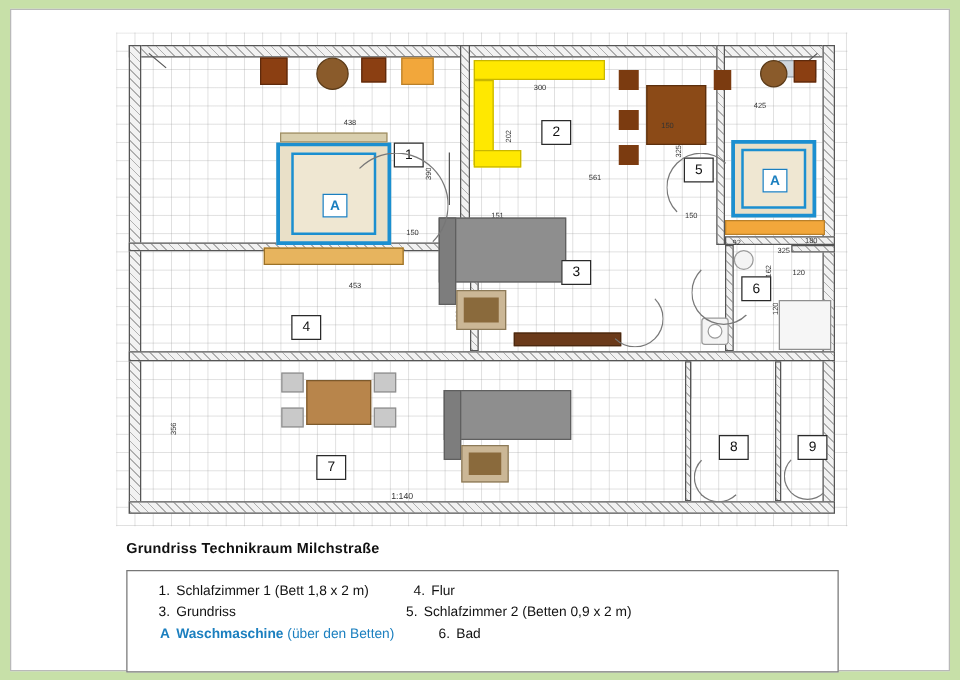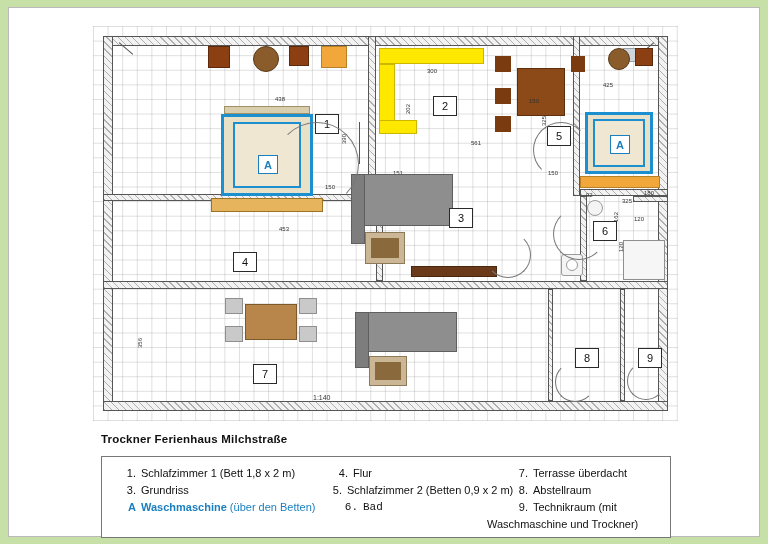--- a/index.html
+++ b/index.html
@@ -293,57 +293,43 @@
 
       <div class="door-arc" style="left:182px;top:96px;width:84px;height:84px;border-color:transparent;border-right-color:#777;border-top-color:#777;"></div>
       <div class="line" style="left:266px;top:96px;width:1px;height:42px;"></div>
       <div class="door-arc" style="left:440px;top:96px;width:56px;height:56px;border-color:transparent;border-left-color:#777;border-top-color:#777;"></div>
       <div class="door-arc" style="left:460px;top:182px;width:52px;height:52px;border-color:transparent;border-left-color:#777;border-bottom-color:#777;"></div>
       <div class="door-arc" style="left:392px;top:206px;width:46px;height:46px;border-color:transparent;border-right-color:#777;border-bottom-color:#777;"></div>
       <div class="door-arc" style="left:462px;top:336px;width:40px;height:40px;border-color:transparent;border-left-color:#777;border-bottom-color:#777;"></div>
       <div class="door-arc" style="left:534px;top:336px;width:38px;height:38px;border-color:transparent;border-left-color:#777;border-bottom-color:#777;"></div>
     </div>
 
-    <div id="caption">Trockner Ferienhaus Milchstraße</div>
+    <div id="caption">Grundriss Technikraum Milchstraße</div>
 
     <div id="legend">
       <div class="lg-col" style="left:18px;top:8px;">
         <div class="lg-row">
           <span class="lg-num">1.</span><span>Schlafzimmer 1  (Bett 1,8 x 2 m)</span>
         </div>
         <div class="lg-row">
           <span class="lg-num">3.</span><span>Grundriss</span>
         </div>
         <div class="lg-row">
           <span class="lg-num blue-txt">A</span><span class="blue-txt">Waschmaschine</span><span class="blue-soft"> </span><span class="blue-soft">(über den Betten)</span>
         </div>
       </div>
 
-      <div class="lg-col" style="left:230px;top:8px;">
+      <div class="lg-col" style="left:222px;top:8px;">
         <div class="lg-row">
           <span class="lg-num">4.</span><span>Flur</span>
         </div>
         <div class="lg-row" style="margin-left:-6px;">
           <span class="lg-num">5.</span><span>Schlafzimmer 2 (Betten 0,9 x 2 m)</span>
         </div>
-        <div class="lg-row" style="margin-left:10px;font-family:Liberation Mono, monospace;">
+        <div class="lg-row" style="margin-left:20px;">
           <span class="lg-num">6.</span><span>Bad</span>
         </div>
       </div>
 
-      <div class="lg-col" style="left:400px;top:8px;">
-        <div class="lg-row" style="margin-left:10px;">
-          <span class="lg-num">7.</span><span>Terrasse überdacht</span>
-        </div>
-        <div class="lg-row" style="margin-left:10px;">
-          <span class="lg-num">8.</span><span>Abstellraum</span>
-        </div>
-        <div class="lg-row" style="margin-left:10px;">
-          <span class="lg-num">9.</span><span>Technikraum (mit</span>
-        </div>
-        <div class="lg-row" style="margin-left:-15px;">
-          <span>Waschmaschine und Trockner)</span>
-        </div>
-      </div>
     </div>
 
   </div>
 </div>
 
 </body></html>

